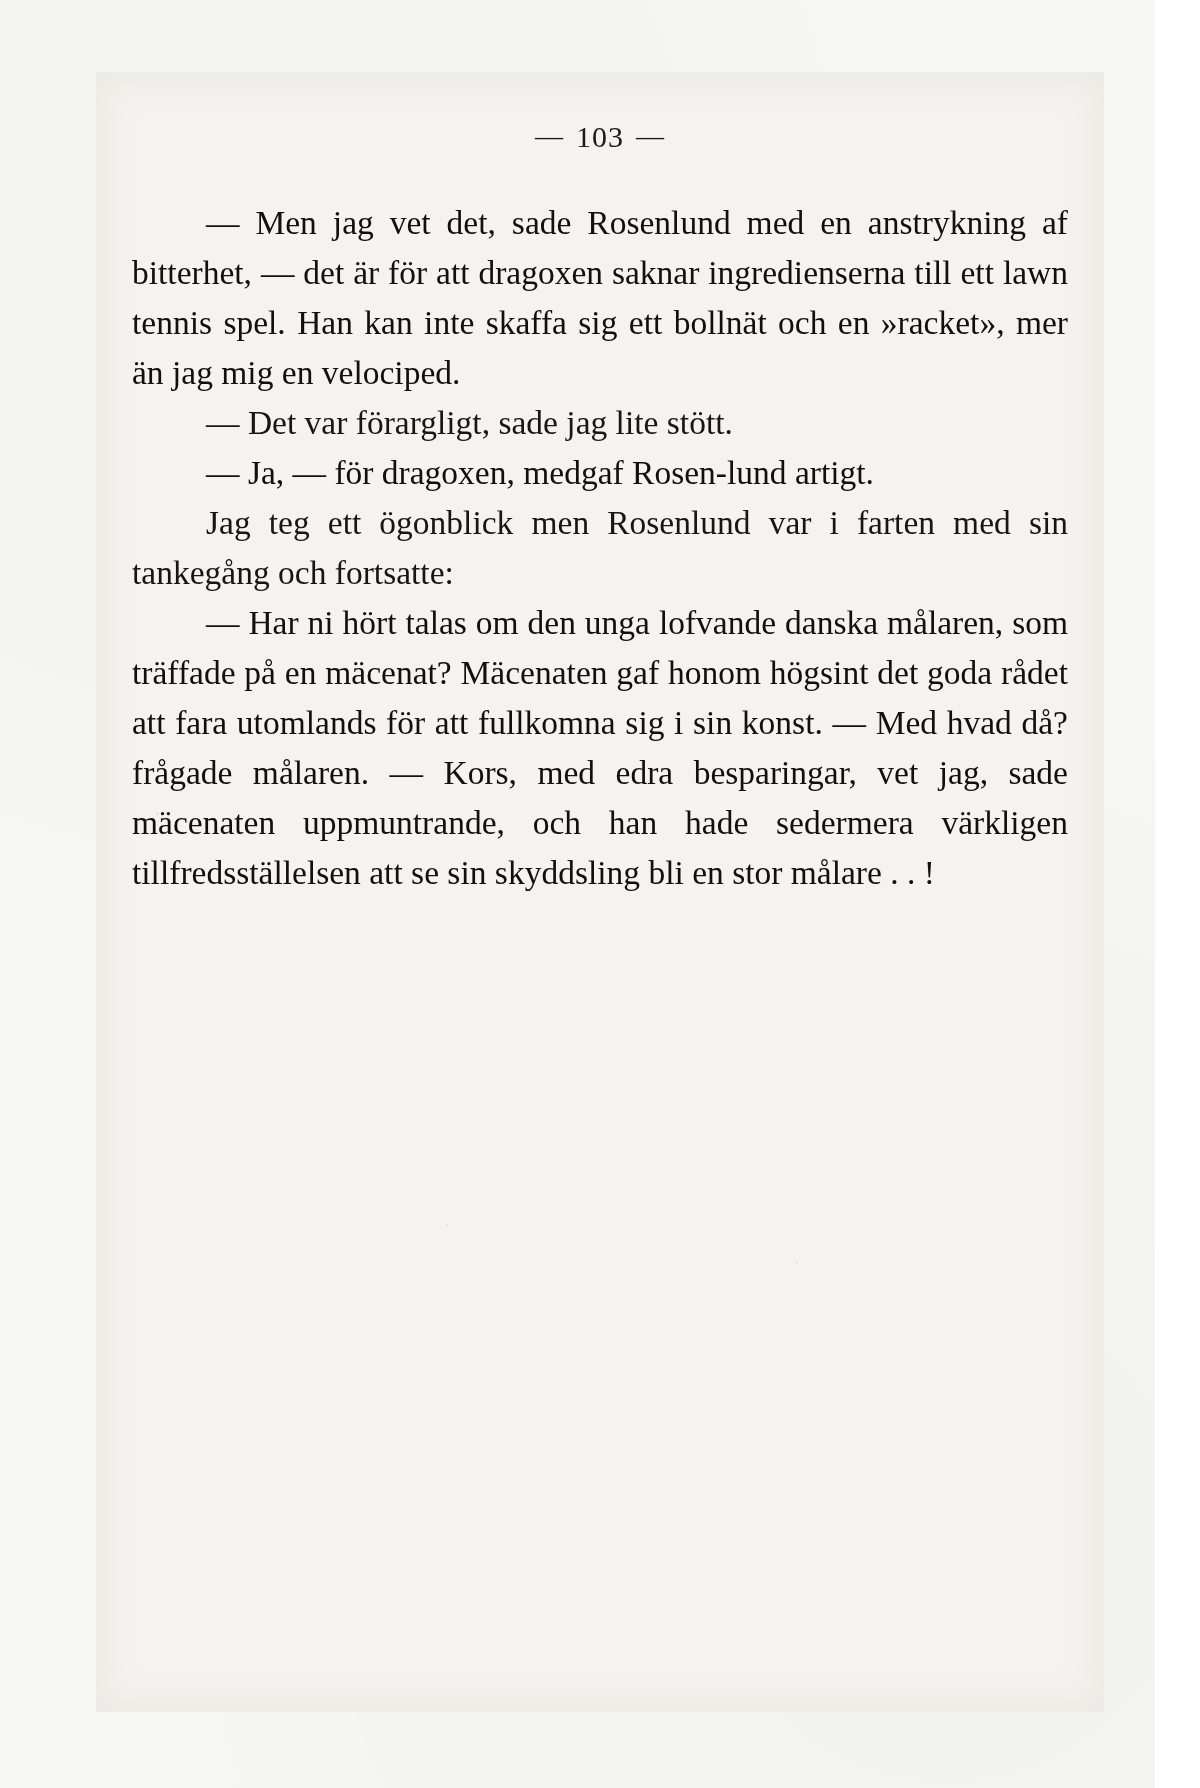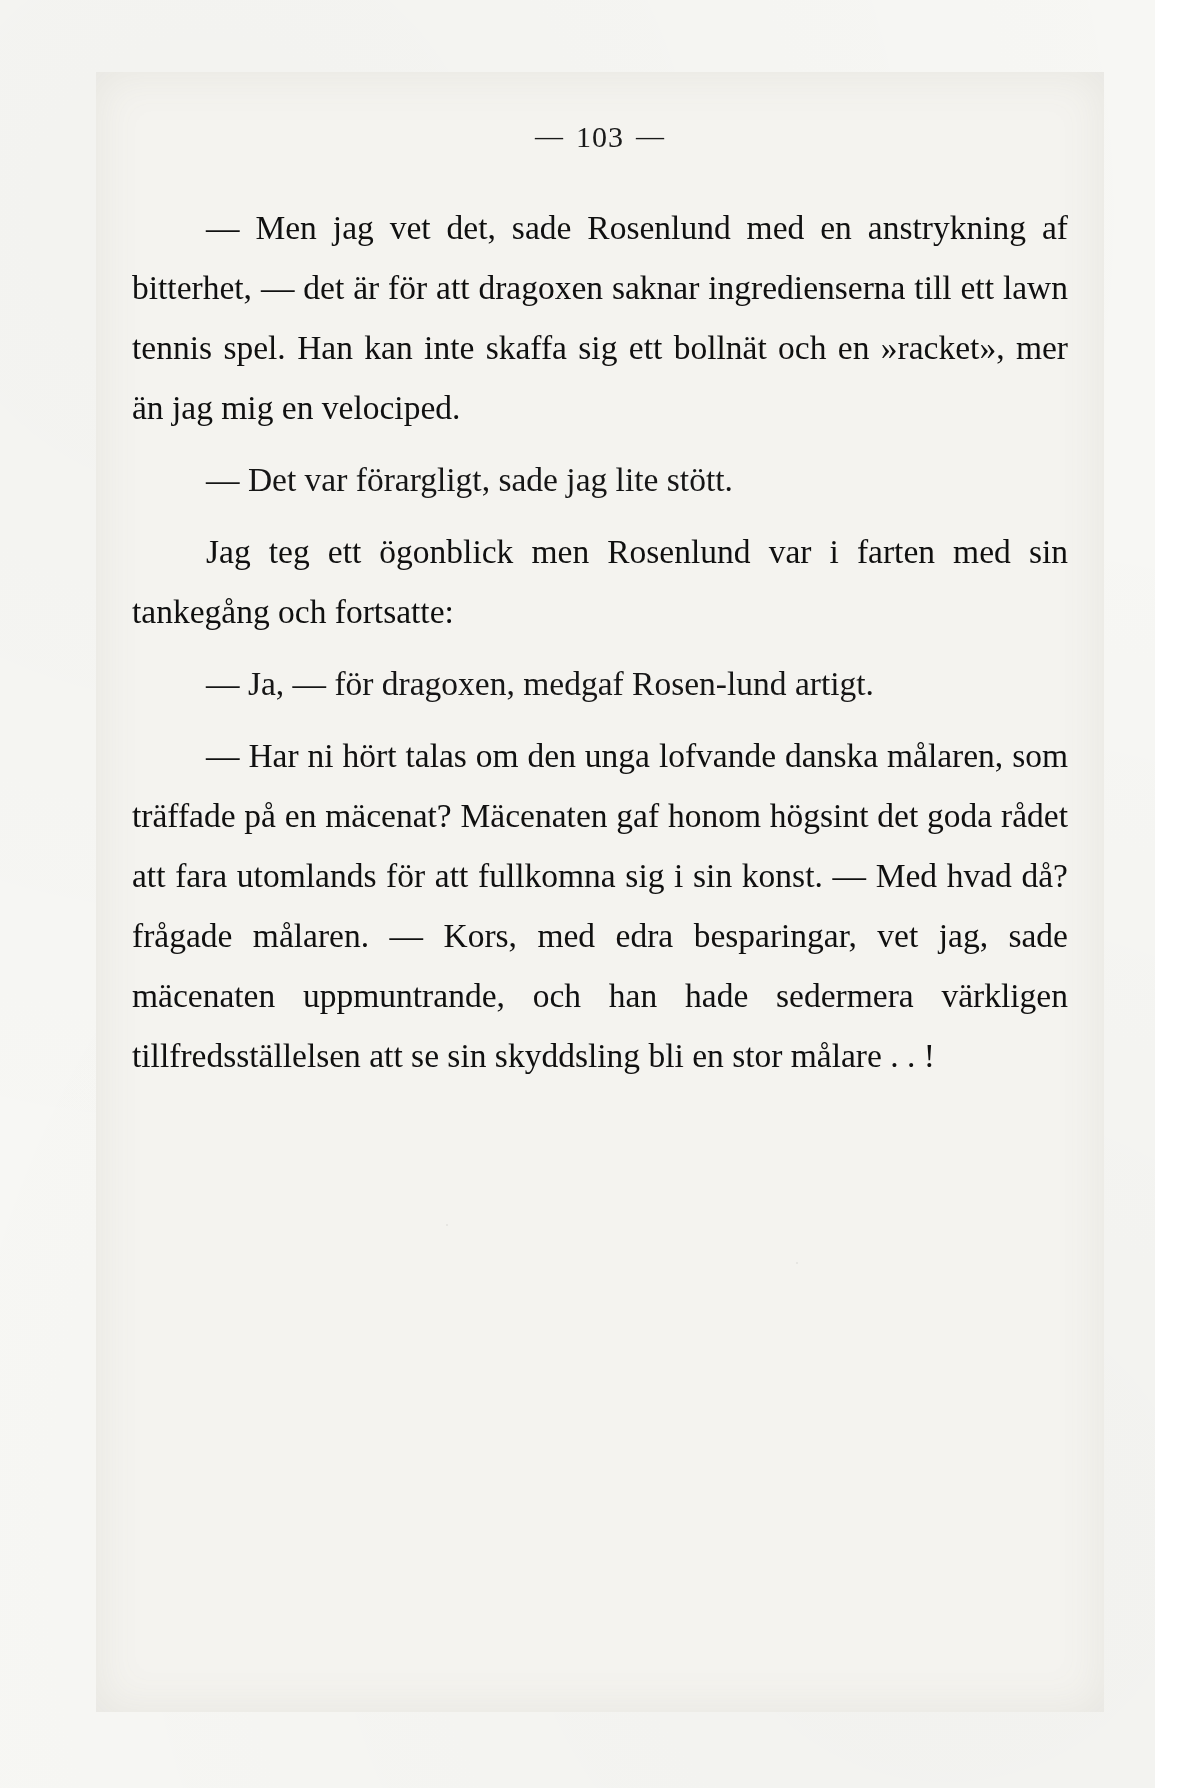--- a/index.html
+++ b/index.html
@@ -41,31 +41,31 @@
   }
   .folio .dash {
     display: inline-block;
     padding: 0 12px;
     font-size: 28px;
     vertical-align: 2px;
   }
   .body-text {
     margin: 44px 36px 0 36px;
     font-size: 33.5px;
-    line-height: 60px;
+    line-height: 50px;
     text-align: justify;
     color: #121212;
     -webkit-font-smoothing: antialiased;
   }
   .para {
     margin: 0;
     text-indent: 0;
   }
   .para + .para {
-    margin-top: 12px;
+    margin-top: 0;
   }
   .indent {
     display: inline-block;
     width: 74px;
   }
   .para-justify {
     text-align: justify;
     text-align-last: left;
   }
   
@@ -84,22 +84,22 @@
 <div class="page">
   <div class="scan">
 
     <div class="folio">
       <span class="dash">—</span><span>103</span><span class="dash">—</span>
     </div>
 
     <div class="body-text">
       <p class="para para-justify"><span class="indent"></span><span>— Men jag vet det, sade Rosenlund med en anstrykning af bitterhet, — det är för att dragoxen saknar ingredienserna till ett lawn tennis spel. Han kan inte skaffa sig ett bollnät och en »racket», mer än jag mig en velociped.</span></p>
       <p class="para para-justify"><span class="indent"></span><span>— Det var förargligt, sade jag lite stött.</span></p>
+      <p class="para para-justify"><span class="indent"></span><span>— Ja, — för dragoxen, medgaf Rosen-lund artigt.</span></p>
       <p class="para para-justify"><span class="indent"></span><span>Jag teg ett ögonblick men Rosenlund var i farten med sin tankegång och fortsatte:</span></p>
-      <p class="para para-justify"><span class="indent"></span><span>— Ja, — för dragoxen, medgaf Rosen-lund artigt.</span></p>
       <p class="para para-justify"><span class="indent"></span><span>— Har ni hört talas om den unga lofvande danska målaren, som träffade på en mäcenat? Mäcenaten gaf honom högsint det goda rådet att fara utomlands för att fullkomna sig i sin konst. — Med hvad då? frågade målaren. — Kors, med edra besparingar, vet jag, sade mäcenaten uppmuntrande, och han hade sedermera värkligen tillfredsställelsen att se sin skyddsling bli en stor målare . . !</span></p>
     </div>
 
     <div class="speckle" style="left:60px; top:740px; width:3px; height:3px;"></div>
     <div class="speckle" style="left:700px; top:1190px; width:2px; height:2px;"></div>
     <div class="speckle" style="left:350px; top:1152px; width:2px; height:2px;"></div>
   </div>
 </div>
 
 </body></html>

